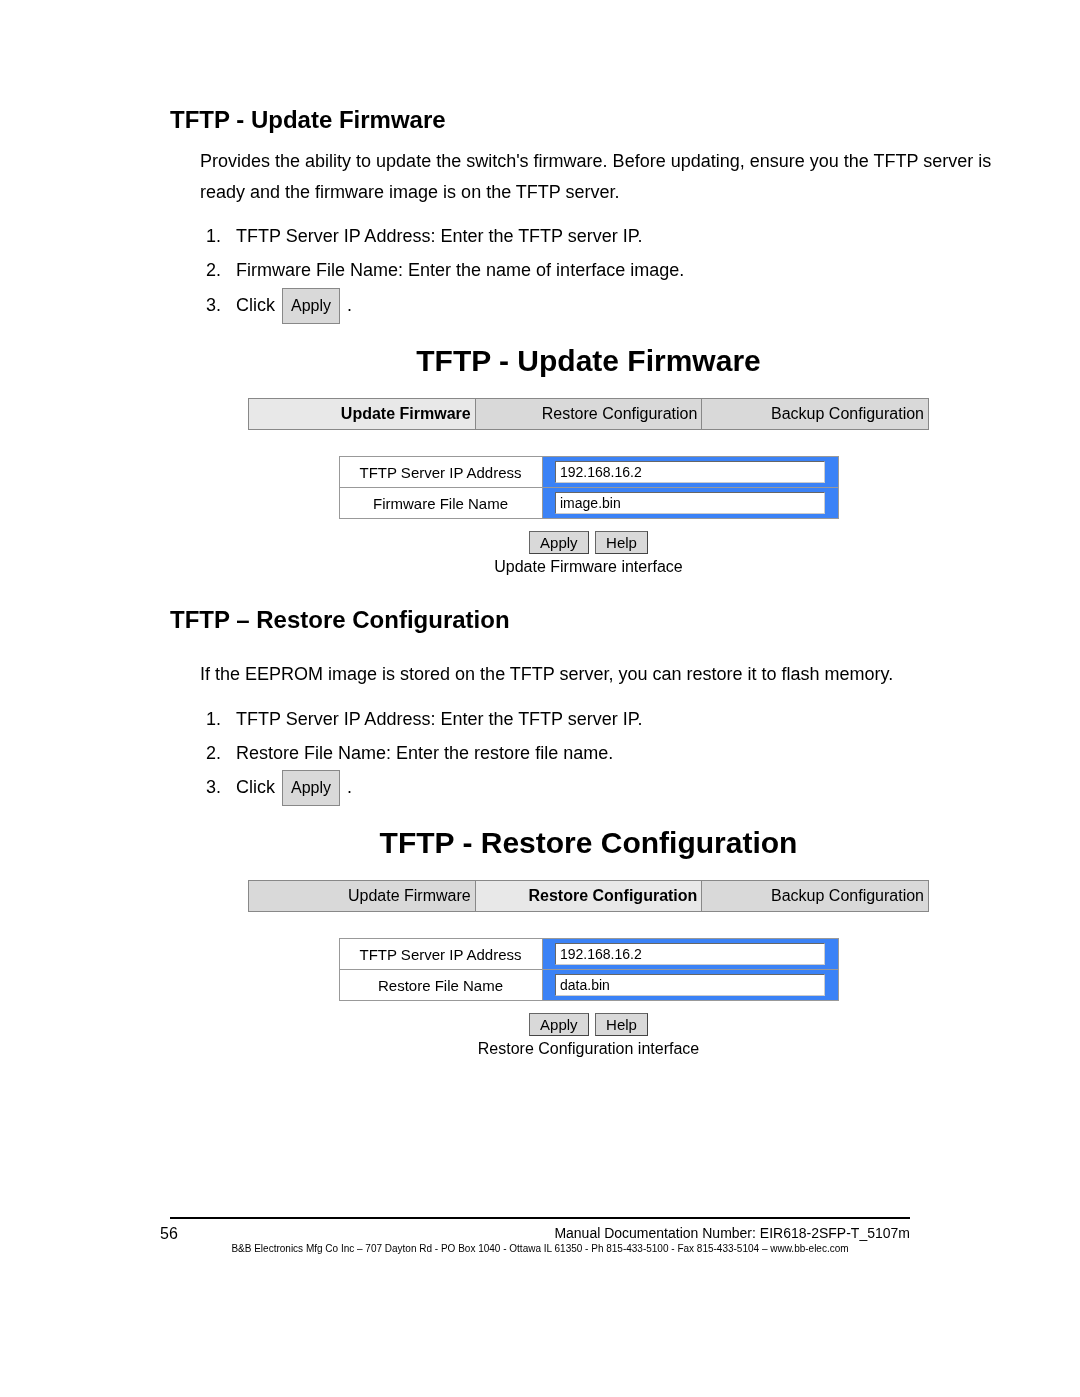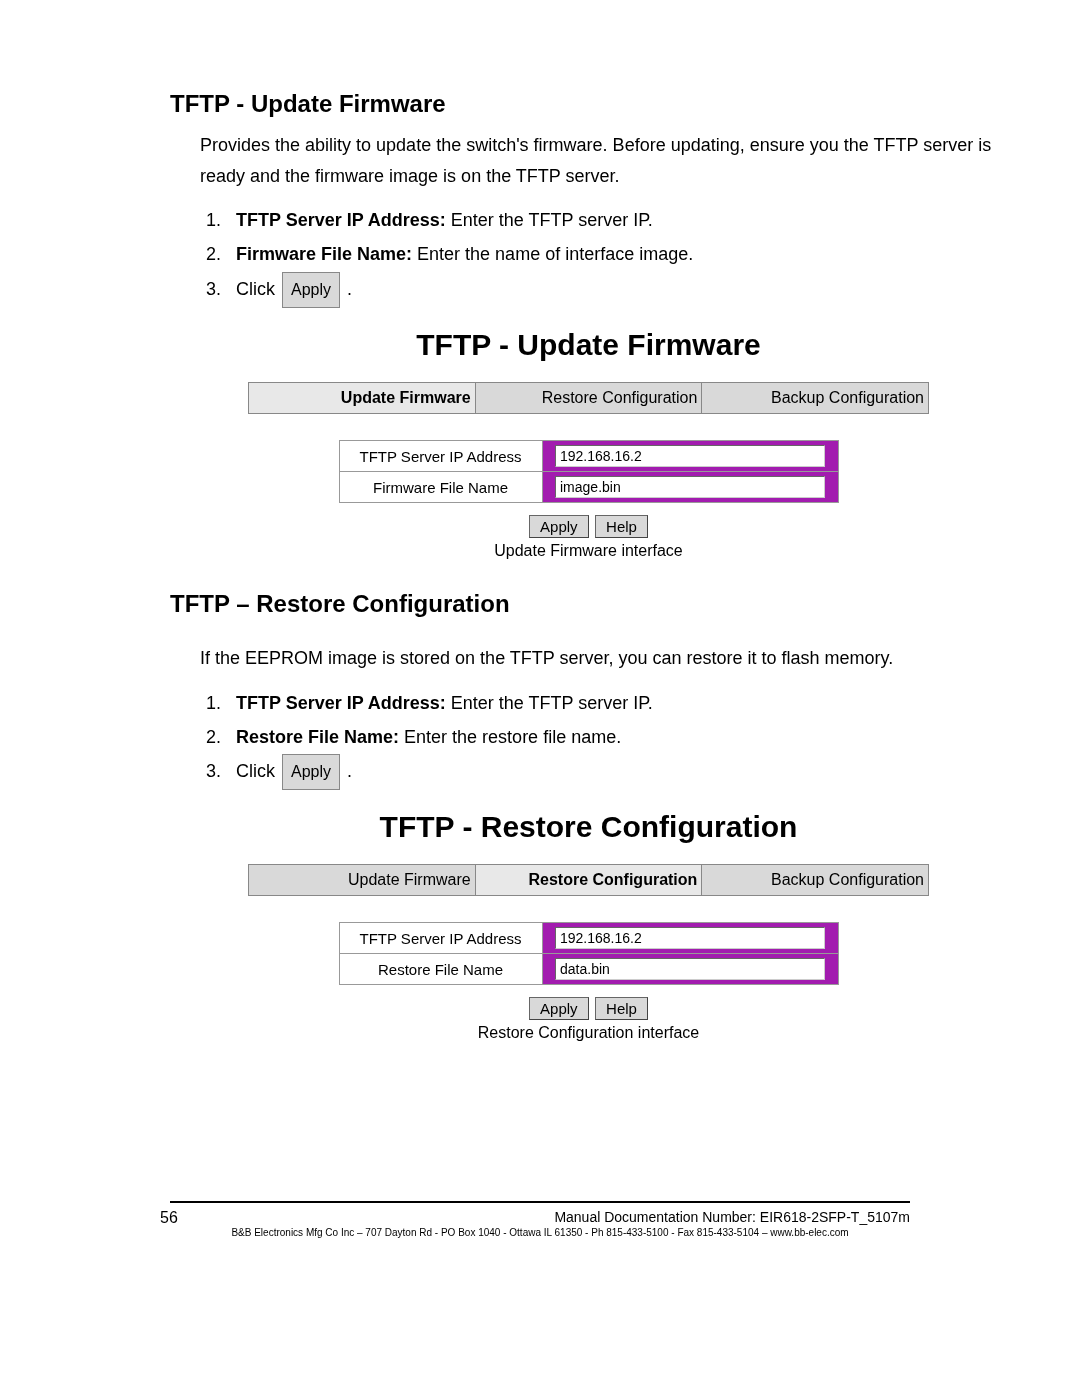--- a/index.html
+++ b/index.html
@@ -1,32 +1,32 @@
 <!DOCTYPE html>
 <html><head>
 <meta charset="utf-8">
 <style>
   html,body{margin:0;padding:0;background:#fff;font-family:Arial,Helvetica,sans-serif;color:#000}
-  .page{width:1080px;height:1348px;margin:0 auto;position:relative;box-sizing:border-box;padding:90px 73px 0 170px}
+  .page{width:1080px;height:1348px;margin:16px auto;position:relative;box-sizing:border-box;padding:90px 73px 0 170px}
   h2.sec{font-size:24px;font-weight:bold;margin:0 0 12px 0}
   .body-text{font-size:18px;line-height:1.7;margin:0 0 12px 30px}
   .body-text.just{text-align:justify}
   ol.steps{font-size:18px;line-height:1.9;margin:0 0 20px 30px;padding-left:26px}
   ol.steps li{padding-left:10px}
-  .bld{font-weight:bold}
+  .bld{font-weight:normal}
   .inline-btn{display:inline-block;vertical-align:middle;background:#d9d9d9;border:1px solid #888;padding:2px 8px;font-size:16px;font-family:Arial;margin:0 2px}
   .figure{margin:20px auto 6px auto;text-align:center}
   .fig-title{font-size:30px;font-weight:bold;text-align:center;margin:10px 0 20px 0}
   .tabs{display:flex;width:680px;margin:0 auto;background:#d9d9d9;border-top:1px solid #888;border-left:1px solid #888}
   .tab{flex:1;text-align:right;font-size:16px;padding:6px 4px;border-right:1px solid #888;border-bottom:1px solid #888;background:#d9d9d9}
   .tab.active{font-weight:bold;background:#e8e8e8}
   .form-area{width:500px;margin:26px auto 12px auto;border:1px solid #999;border-collapse:collapse}
   .form-area tr td{border:1px solid #999;font-size:15px;padding:4px 6px}
   .form-area td.lab{font-weight:normal;text-align:center;background:#fff;width:190px}
-  .form-area td.val{background:#a21caf}
+  .form-area td.val{background:#3b82f6}
   .form-area td.val input{width:260px;border:1px solid #666;border-right-color:#ccc;border-bottom-color:#ccc;font-size:14px;padding:2px 4px;font-family:Arial}
   .btn-row{text-align:center;margin:8px 0 4px 0}
   .ui-btn{display:inline-block;background:#d9d9d9;border:1px solid #666;border-right-color:#444;border-bottom-color:#444;padding:2px 10px;font-size:15px;font-family:Arial;margin:0 1px}
   .caption{text-align:center;font-size:16px;margin:4px 0 30px 0}
   .footer{position:absolute;left:170px;right:170px;bottom:110px}
   .footer .rule{border-top:2px solid #000;margin-bottom:6px}
   .footer .line1{font-size:14px;text-align:right;position:relative}
   .footer .pagenum{position:absolute;left:-10px;top:0;font-size:16px}
   .footer .line2,.footer .line3{font-size:10px;text-align:center;margin-top:2px}
   .footer .it{}

